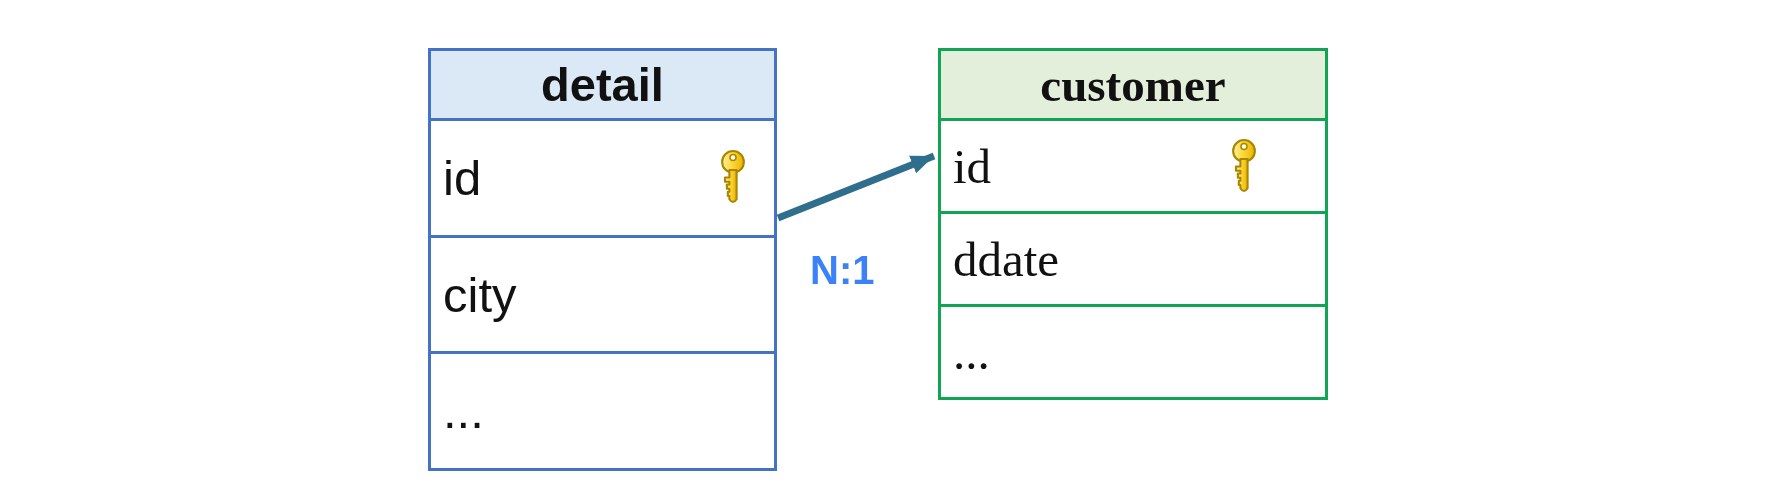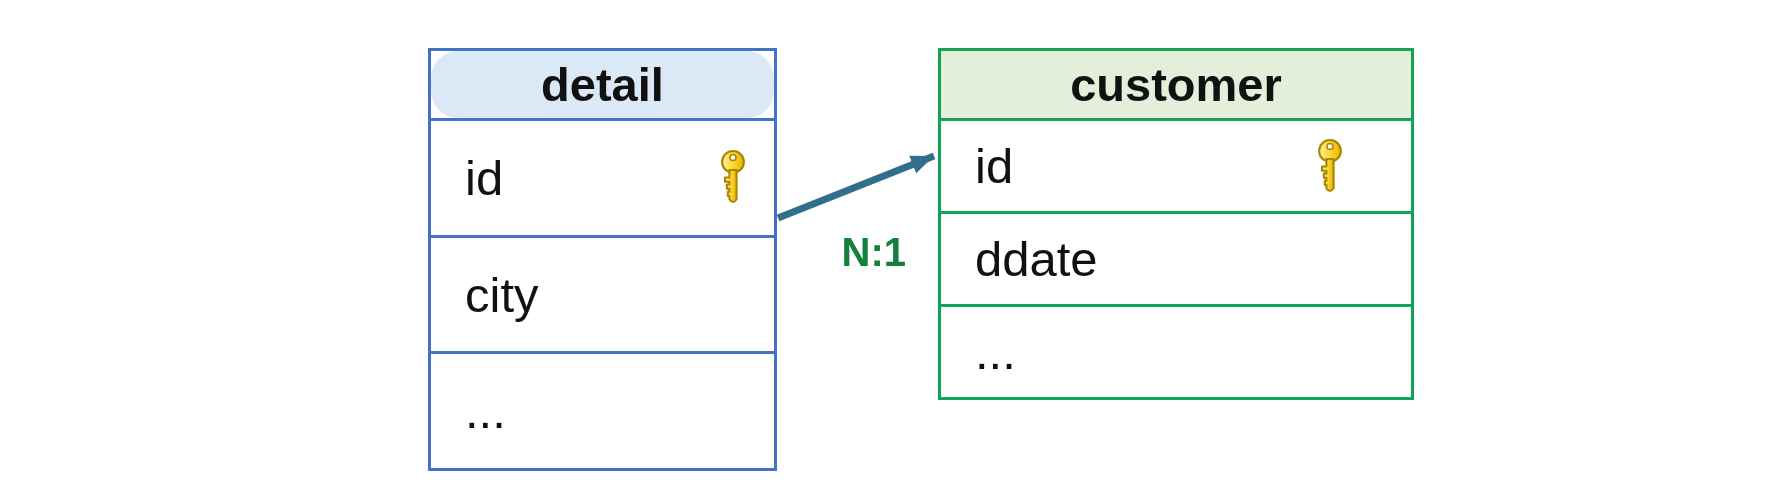--- a/index.html
+++ b/index.html
@@ -11,55 +11,55 @@
     font-family:"Liberation Sans", sans-serif;
     overflow:hidden;
   }
   .er-table {
     position:absolute;
     display:flex; flex-direction:column;
     background:#ffffff;
     color:#111111;
   }
   .er-table.detail   { left:428px; top:48px;  width:349px; height:423px; border:3px solid #4472C4; }
-  .er-table.customer { left:938px; top:48px;  width:476px; height:352px; border:3px solid #12A455; }
+  .er-table.customer { left:938px; top:48px;  width:390px; height:352px; border:3px solid #12A455;font-family:Liberation Serif, serif; }
 
   .thead {
     flex:0 0 67px;
     display:flex; align-items:center; justify-content:center;
     font-weight:bold; font-size:47px;
   }
-  .detail   .thead { background:#DBE8F6;border-radius:27px; }
+  .detail   .thead { background:#DBE8F6; }
   .customer .thead { background:#E3EFDB; }
 
   .trow {
     flex:1 1 0;
     display:flex; align-items:center;
-    padding-left:34px;
+    padding-left:12px;
     font-size:49px;
     background:#ffffff;
   }
   .detail   .trow { border-top:3px solid #4472C4; }
   .customer .trow { border-top:3px solid #12A455; }
 
   .key-wrap { margin-left:auto; display:flex; align-items:center; }
   .detail   .key-wrap { margin-right:24px; }
   .customer .key-wrap { margin-right:64px; }
 
   .rel-overlay {
     position:absolute; left:0; top:0;
     width:1768px; height:501px;
     pointer-events:none;
   }
   .rel-label {
     position:absolute;
-    left:810px; top:232px; width:96px;
-    text-align:right;
+    left:810px; top:250px; width:96px;
+    text-align:left;
     font-weight:bold; font-size:40px; line-height:1;
-    color:#15803d;
+    color:#3b82f6;
   }
 </style>
 </head>
 <body>
 
 <div class="canvas">
 
   <div class="er-table detail">
     <div class="thead">
       <span>detail</span>

